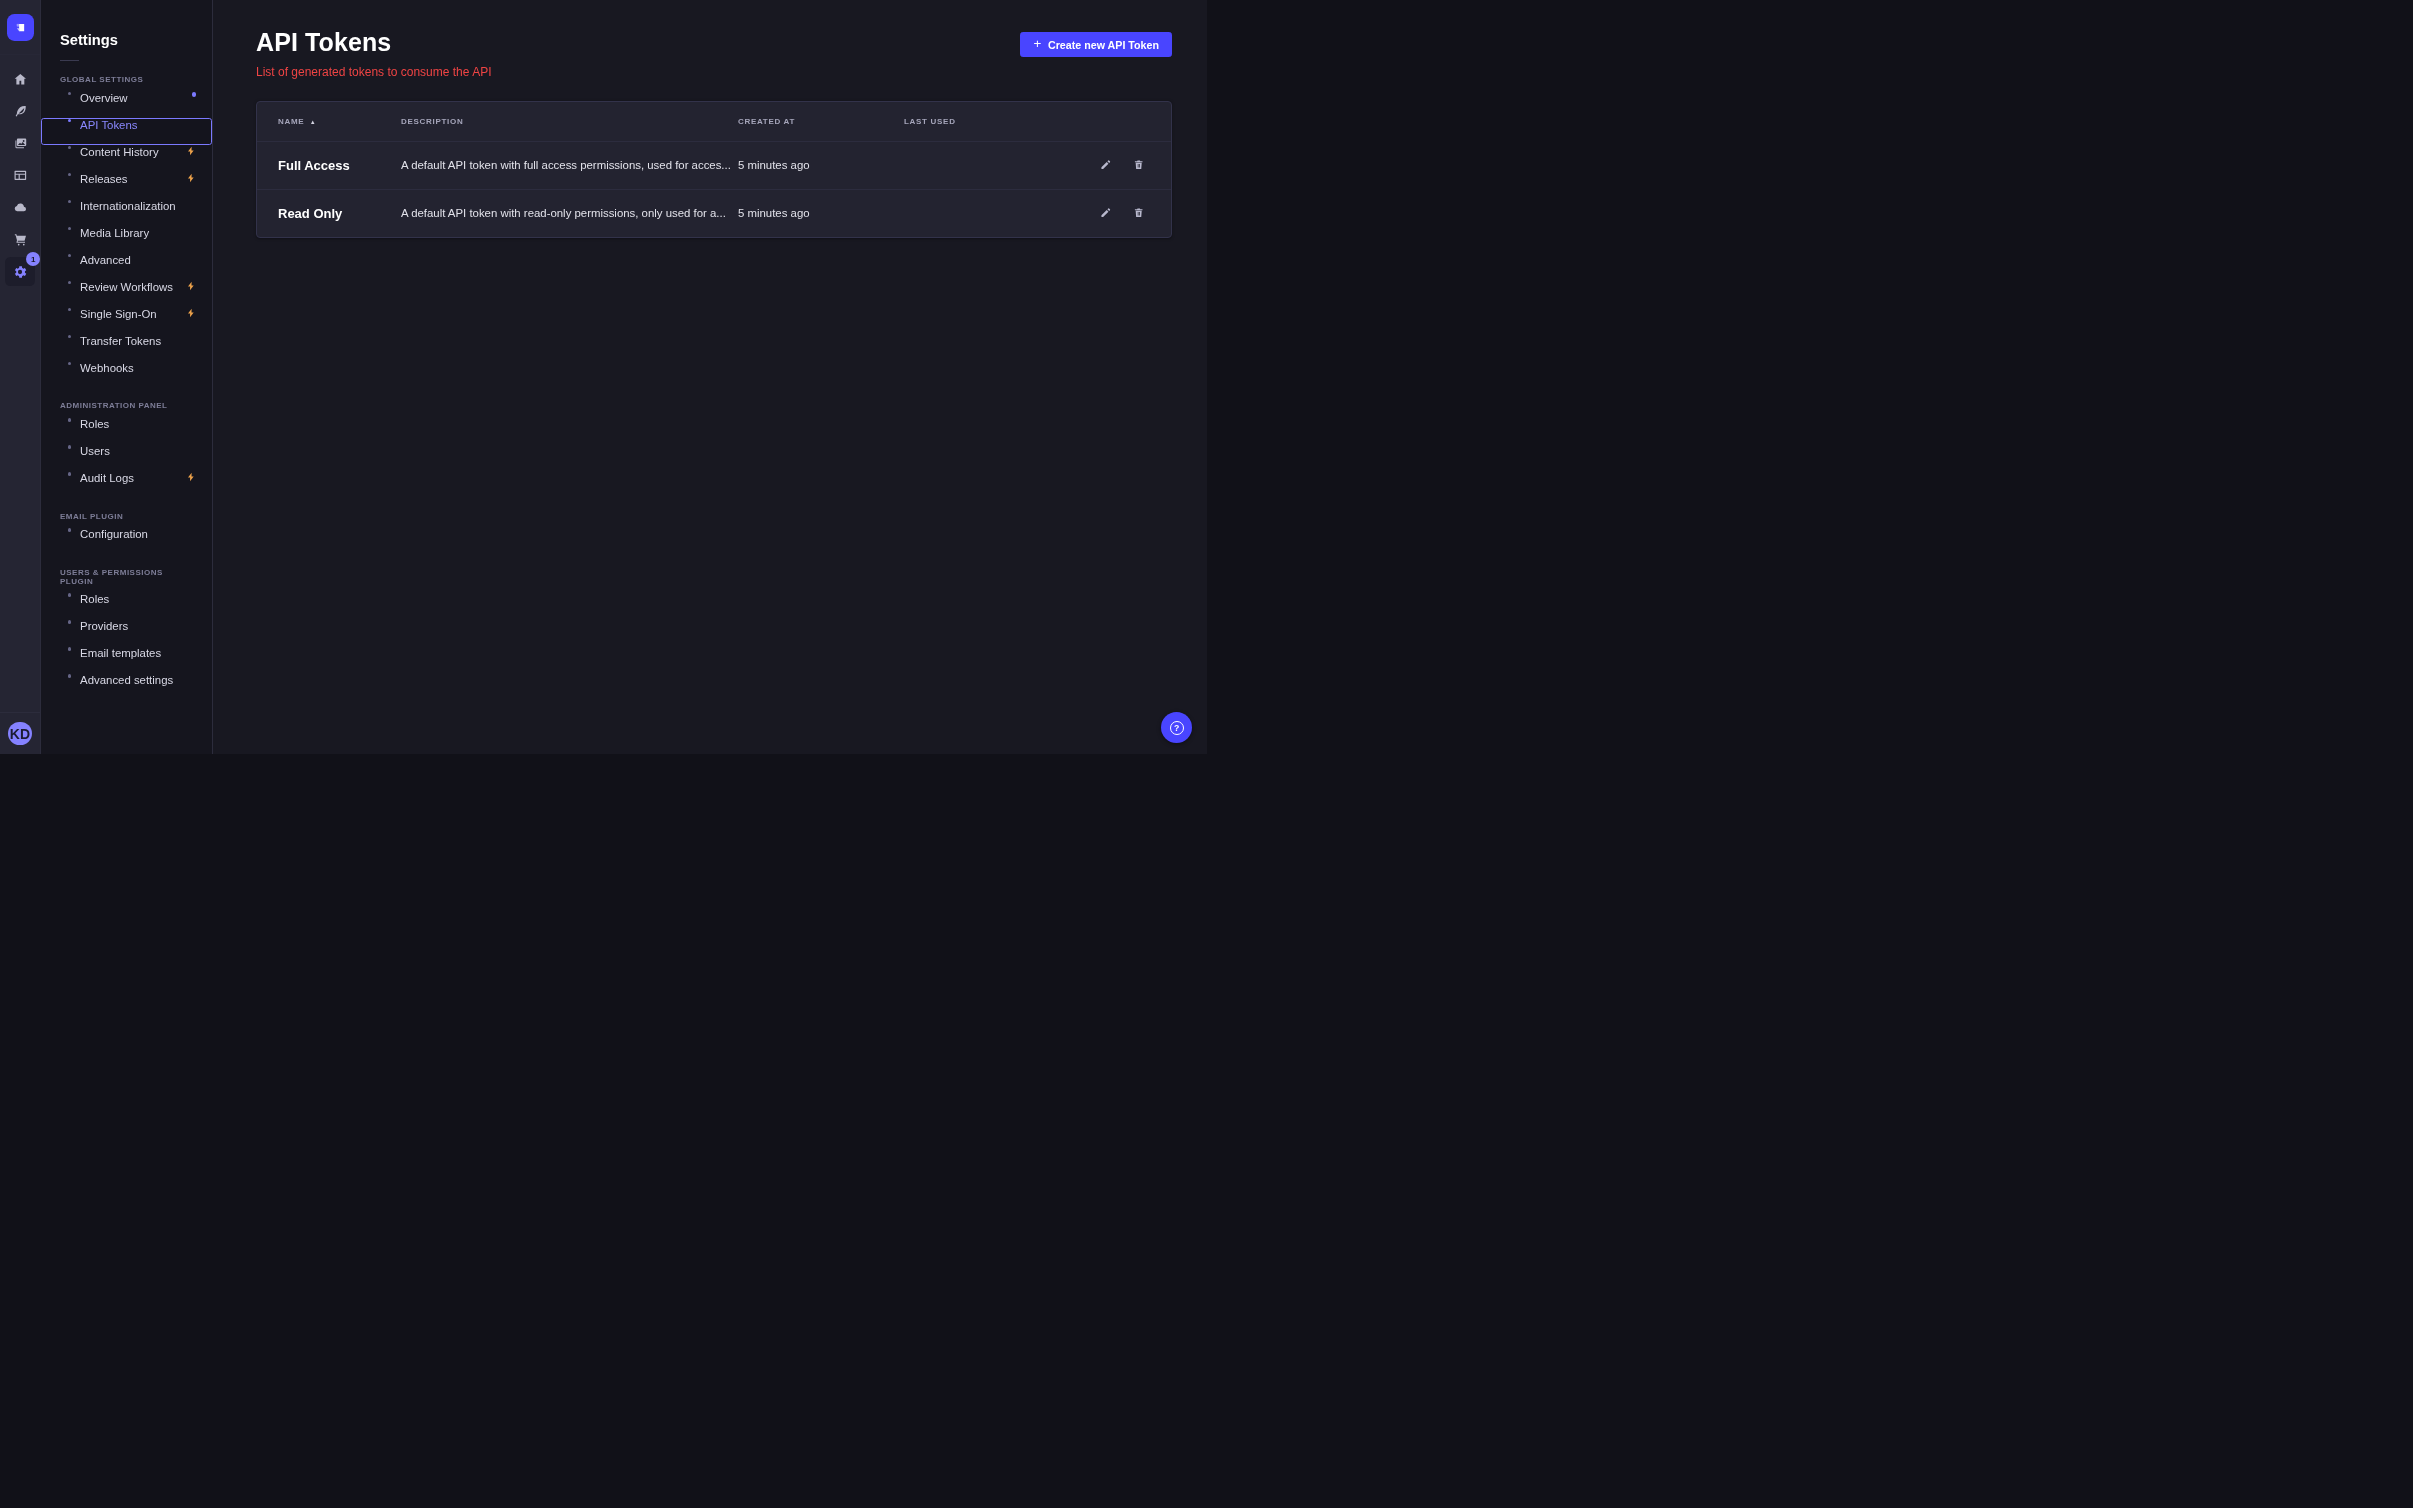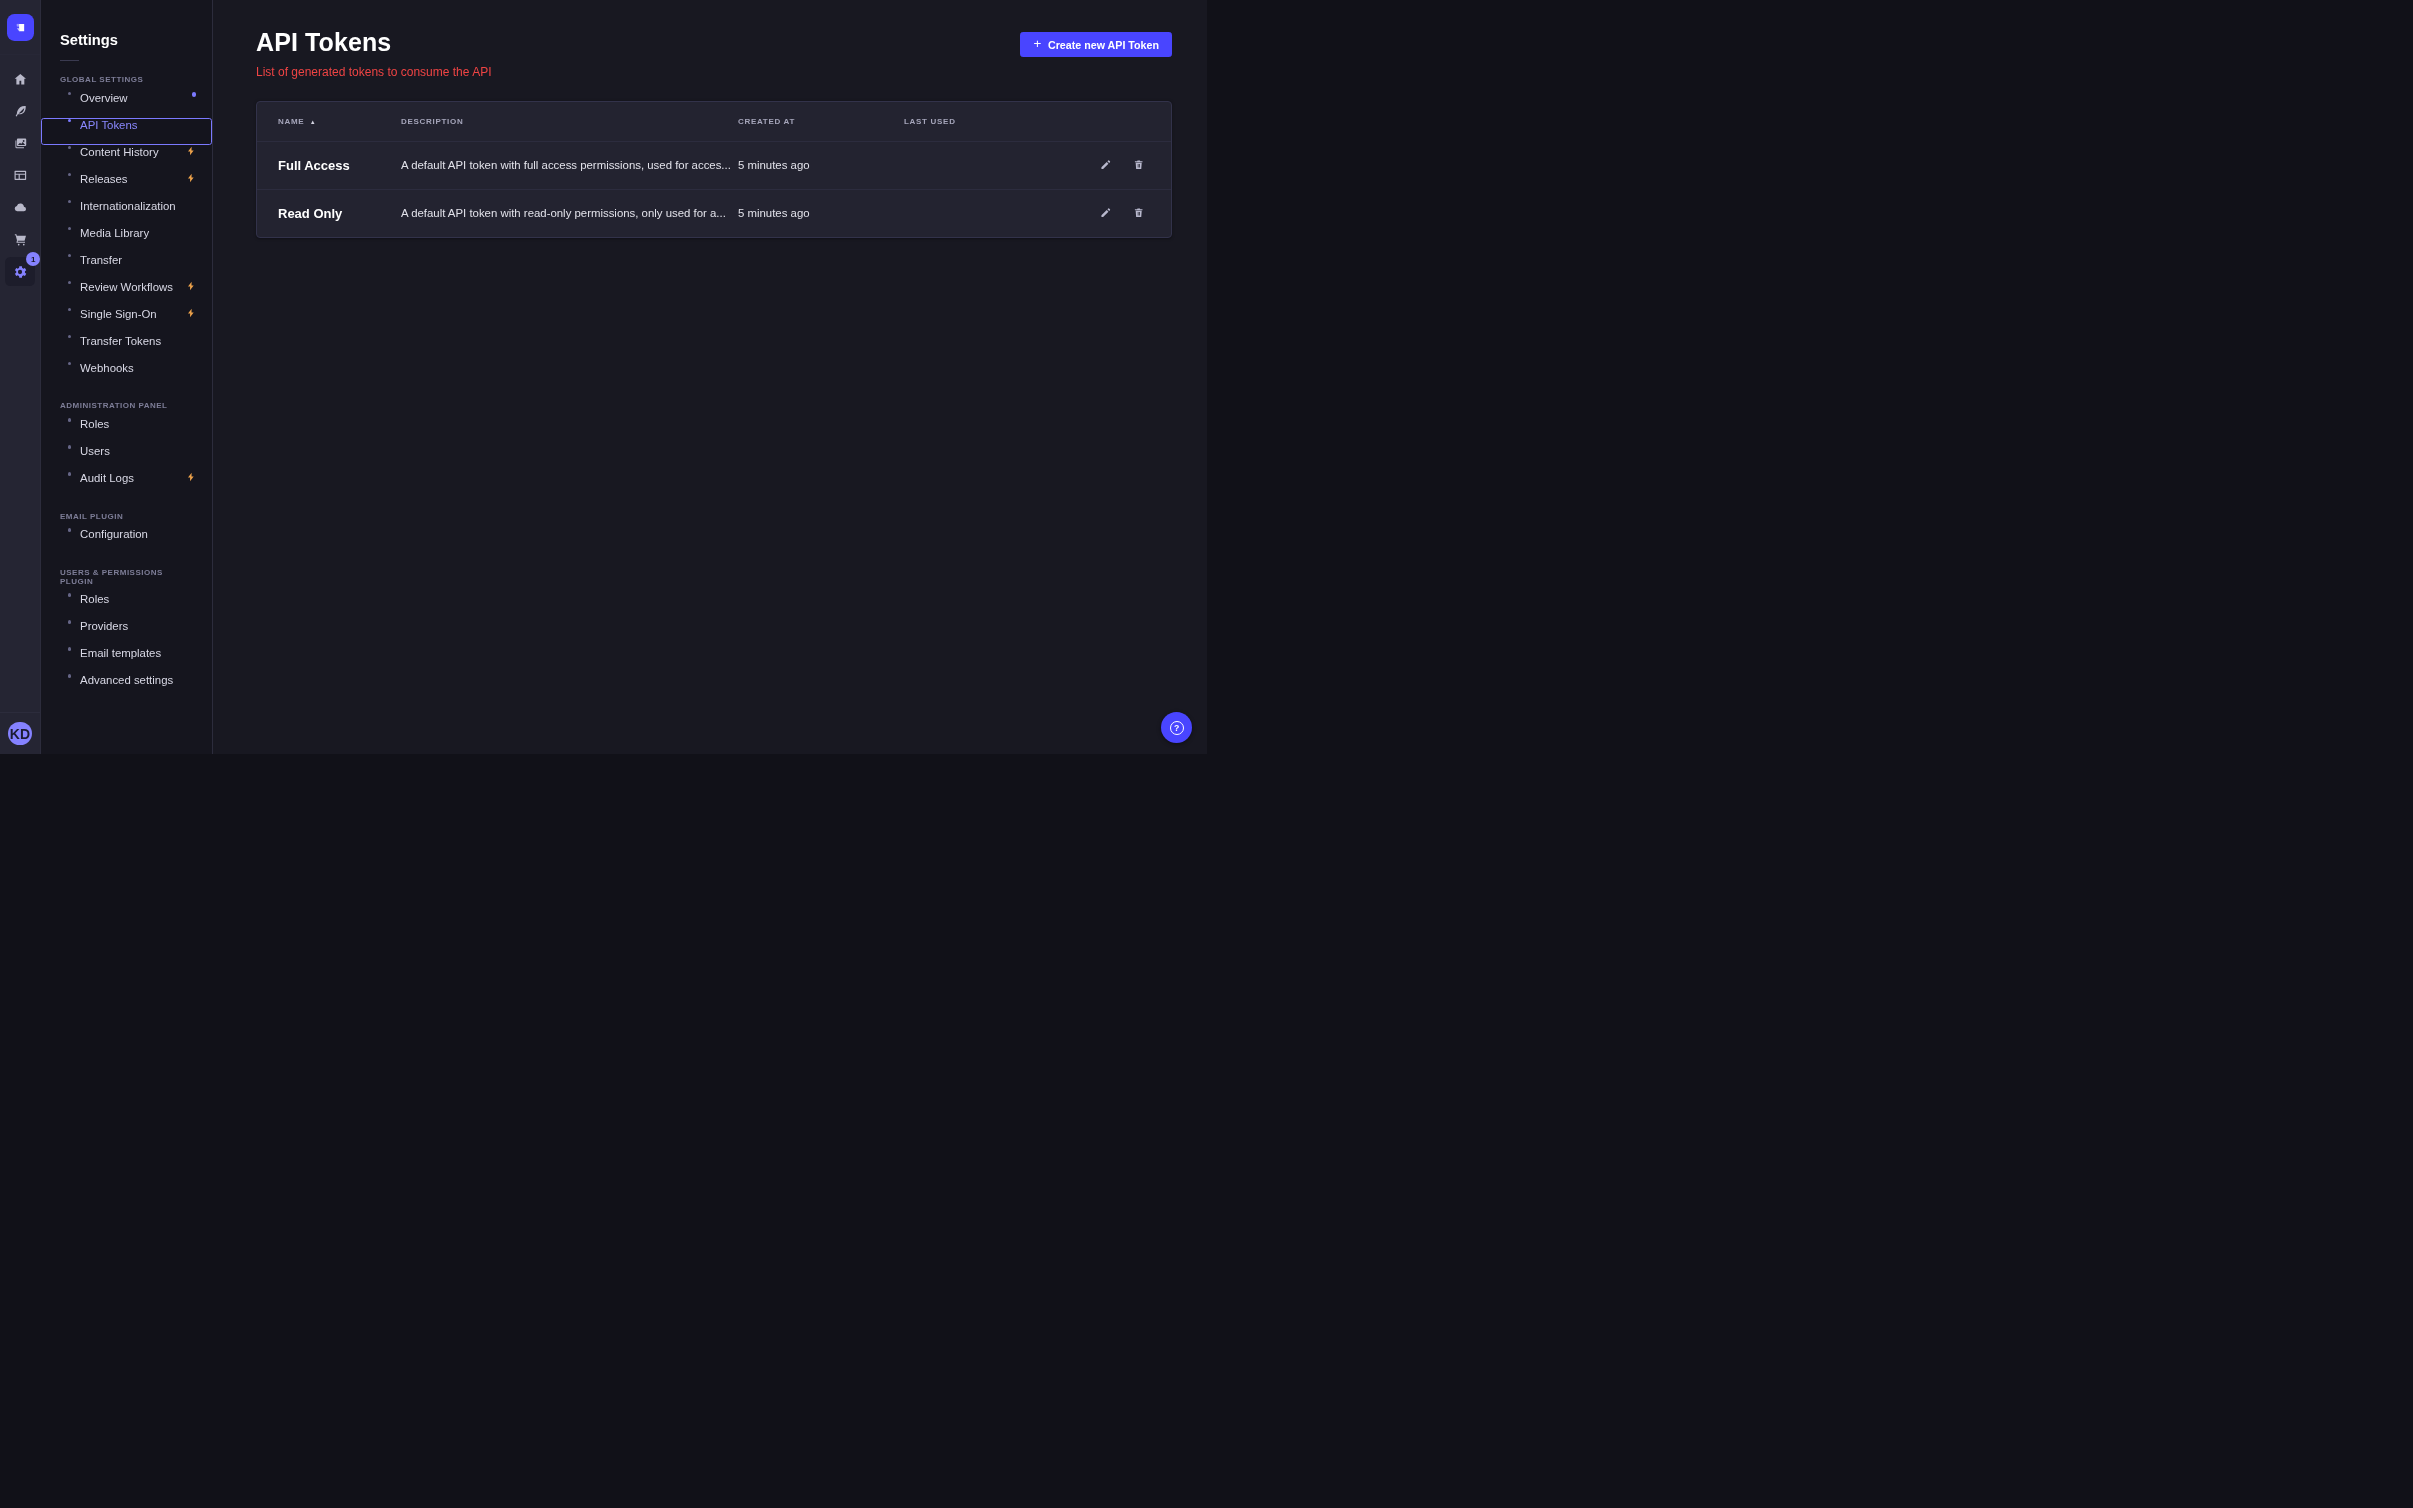--- a/index.html
+++ b/index.html
@@ -274,21 +274,21 @@
       <li class="nav-item">
         <span class="bullet"></span>
         <span class="nav-label">Internationalization</span>
       </li>
       <li class="nav-item">
         <span class="bullet"></span>
         <span class="nav-label">Media Library</span>
       </li>
       <li class="nav-item">
         <span class="bullet"></span>
-        <span class="nav-label">Transfer</span>
+        <span class="nav-label">Advanced</span>
       </li>
       <li class="nav-item">
         <span class="bullet"></span>
         <span class="nav-label">Review Workflows</span>
         <span class="bolt">
             <svg width="10" height="10" viewBox="0 0 24 24" fill="#eda24b">
               <path d="M13.5 2 4.8 13.4h5.1L9.6 22l8.8-11.4h-5.2z"></path>
             </svg>
           </span>
       </li>

